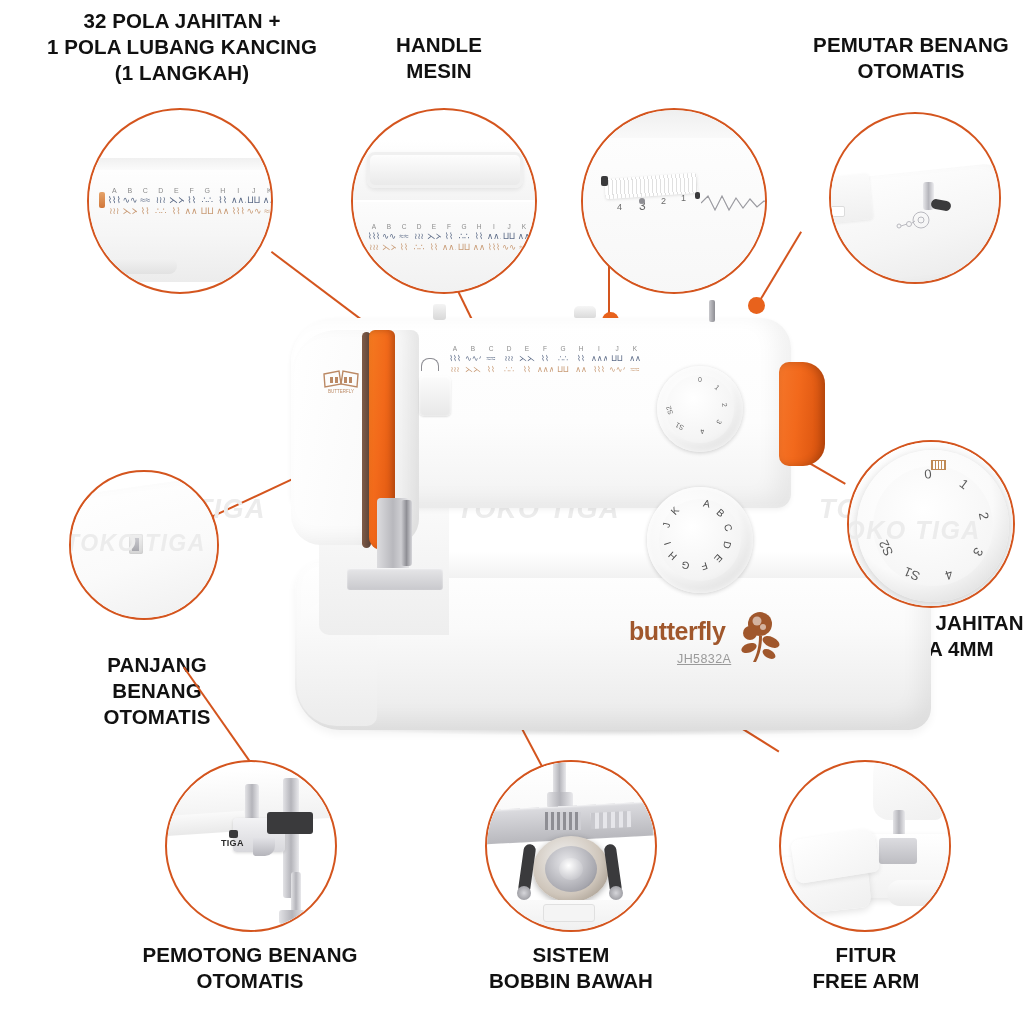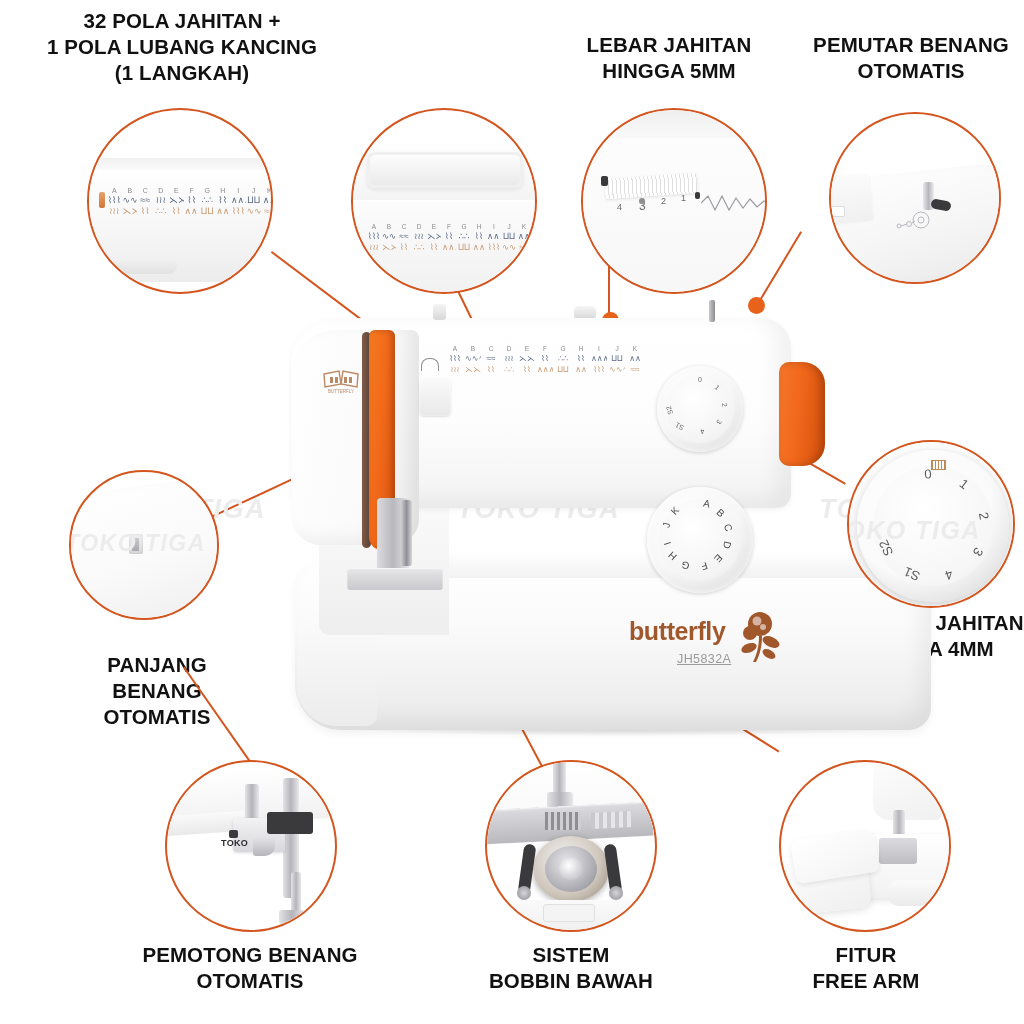--- a/index.html
+++ b/index.html
@@ -304,23 +304,23 @@
 </style>
 </head>
 <body>
 
 <div id="page">
 
   <div class="label" style="left:8px; top:8px; width:290px;">32 POLA JAHITAN +
 1 POLA LUBANG KANCING
 (1 LANGKAH)</div>
 
-
-  <div class="label" style="left:540px; top:32px; width:200px;">LEBAR JAHITAN
-HINGGA 5MM</div>
+  <div class="label" style="left:330px; top:32px; width:160px;">HANDLE
+MESIN</div>
+
 
   <div class="label" style="left:768px; top:32px; width:228px;">PEMUTAR BENANG
 OTOMATIS</div>
 
   <div class="label" style="left:778px; top:610px; width:240px;">PANJANG JAHITAN
 HINGGA 4MM</div>
 
   <div class="label" style="left:33px; top:652px; width:190px;">PANJANG
 BENANG
 OTOMATIS</div>
@@ -750,21 +750,21 @@
       <div style="position:absolute; left:66px; top:56px; width:52px; height:34px;
            background:linear-gradient(180deg,#f3f3f5,#d8d8dc); border-radius:4px;
            box-shadow:0 1px 3px rgba(0,0,0,.15);"></div>
       <div class="b-dark" style="left:100px; top:50px; width:46px; height:22px; border-radius:3px;"></div>
       <div class="b-dark" style="left:62px; top:68px; width:9px; height:8px; border-radius:2px;"></div>
 
       <div style="position:absolute; left:86px; top:76px; width:22px; height:18px;
            background:linear-gradient(180deg,#e2e2e6,#b5b5bb);
            border-radius:0 0 10px 3px;"></div>
 
-      <div class="b-txt" style="left:54px; top:76px; font-size:9px;">TOKO</div>
+      <div class="b-txt" style="left:54px; top:76px; font-size:9px;">TIGA</div>
 
       <div class="b-metal" style="left:112px; top:148px; width:26px; height:14px;"></div>
     </div>
   </div>
 
   <div class="bubble" style="left:456px; top:760px; width:172px; height:172px;">
     <div class="inner">
       <div style="position:absolute; left:-10px; top:0px; width:200px; height:70px;
            background:linear-gradient(180deg,#ffffff,#f7f7f7);"></div>
 

